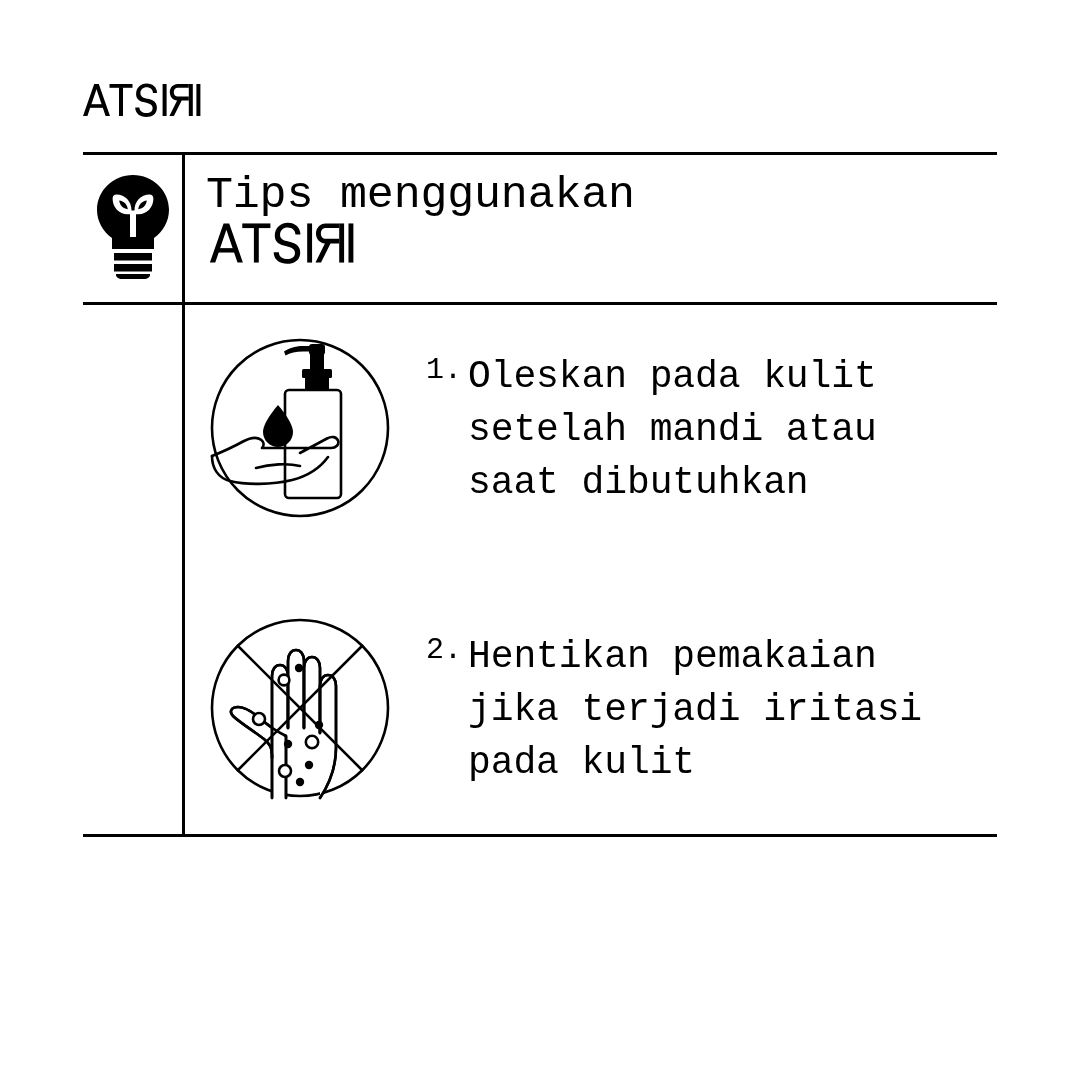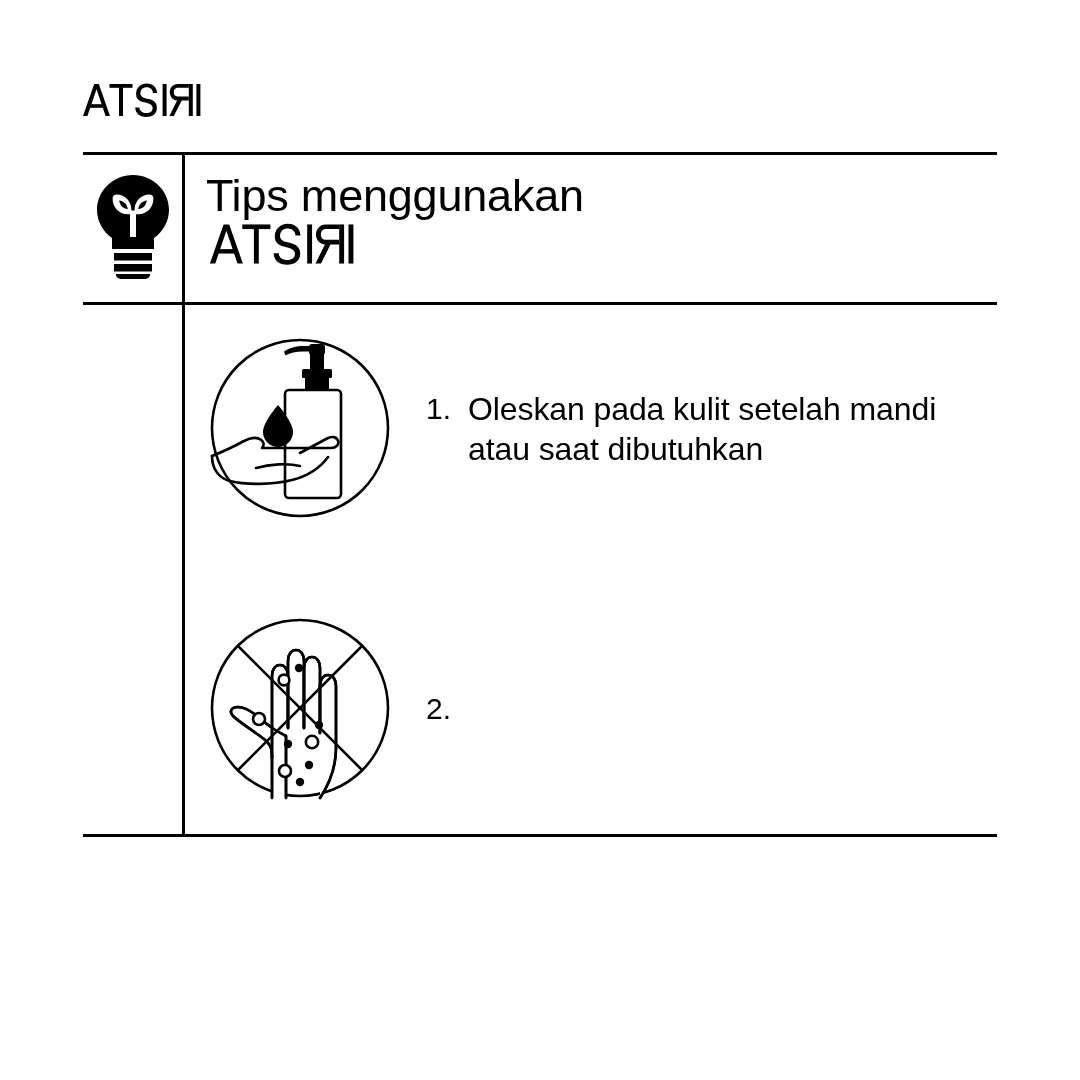--- a/index.html
+++ b/index.html
@@ -13,20 +13,21 @@
     font-family: "Liberation Sans", sans-serif;
     color: #000000;
     overflow: hidden;
     position: relative;
   }
   .canvas {
     position: absolute;
     left: 0; top: 0;
     width: 1080px;
     height: 1080px;
+    font-family: Liberation Mono, monospace;
   }
 
   
   .brand {
     position: absolute;
     left: 83px;
     top: 82px;
     height: 36px;
     display: flex;
     align-items: center;
@@ -109,22 +110,22 @@
     margin-left: 26px;
     padding-top: 2px;
   }
   .step-num {
     font-size: 30px;
     line-height: 40px;
     width: 42px;
     flex: 0 0 42px;
   }
   .step-text {
-    font-size: 32px;
-    line-height: 40px;
+    font-size: 38px;
+    line-height: 53px;
     max-width: 470px;
     letter-spacing: -0.1px;
   }
 </style>
 </head>
 <body>
 
 <div class="canvas">
 
   <div class="brand">
@@ -248,16 +249,17 @@
         <circle cx="59" cy="111" r="6" fill="#ffffff" stroke="#000000" stroke-width="2.6"></circle>
         <circle cx="112" cy="134" r="6.2" fill="#ffffff" stroke="#000000" stroke-width="2.6"></circle>
         <circle cx="85" cy="163" r="6" fill="#ffffff" stroke="#000000" stroke-width="2.6"></circle>
 
         <line x1="37" y1="37" x2="163" y2="163" stroke="#000000" stroke-width="2.6"></line>
         <line x1="163" y1="37" x2="37" y2="163" stroke="#000000" stroke-width="2.6"></line>
       </svg>
     </div>
     <div class="step-body">
       <span class="step-num">2.</span>
+      <span class="step-text">Hentikan pemakaian jika terjadi iritasi pada kulit</span>
     </div>
   </div>
 
 </div>
 
 </body></html>

